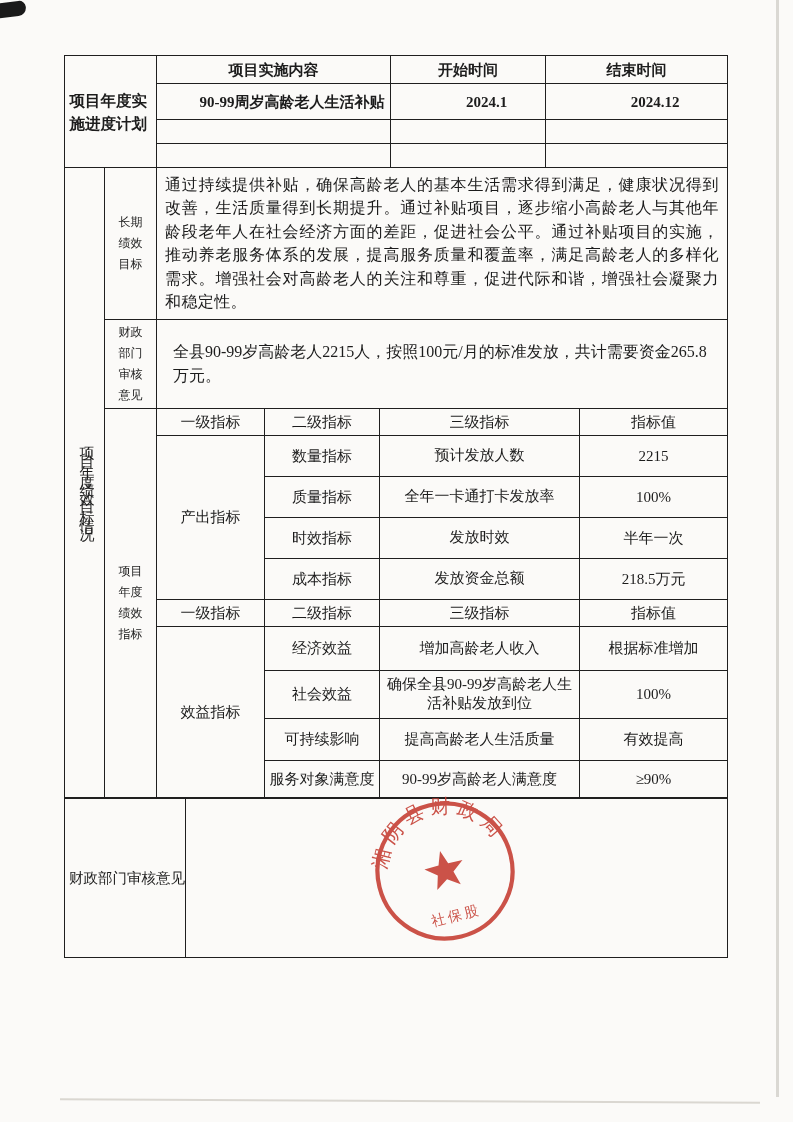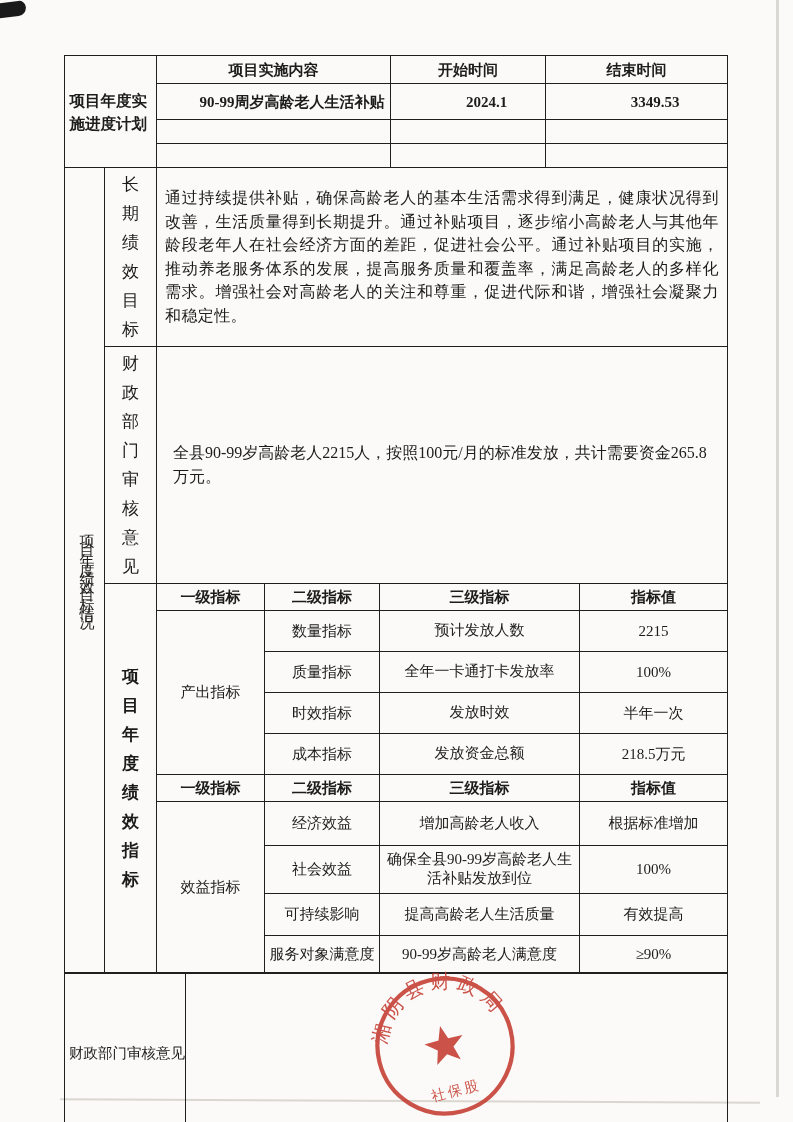--- a/index.html
+++ b/index.html
@@ -29,27 +29,27 @@
   .schedule .r-head td { height: 28px; }
   .schedule .r-data td { height: 36px; font-weight: bold; padding-left: 41px; }
   .schedule .r-empty td { height: 24px; }
   .row-label-inner { display: inline-block; width: 82px; word-break: break-all;
     text-align: left; font-weight: bold; font-size: 15.5px; line-height: 23px; }
 
   
   .vtext { display: inline-block; writing-mode: vertical-lr; text-orientation: upright;
     letter-spacing: 9px; font-size: 15px; line-height: 36px; }
   .sub-inner { display: inline-block; width: 32px; word-break: break-all;
-    line-height: 29px; font-size: 17px; }
+    line-height: 21px; font-size: 12px; }
   .para { text-align: justify; padding: 5px 8px; font-size: 16px;
     line-height: 23.5px; letter-spacing: 0.4px; }
   .para-left { text-align: left; padding: 5px 16px; font-size: 16px; line-height: 23.5px; }
   .h-long  { height: 124px; }
   .h-annual{ height: 66px; }
-  .perf .ind-head td { height: 27px; font-weight: bold; }
+  .perf .ind-head td { height: 27px; font-weight: normal; }
   .h-or { height: 41px; }
   .h-b1 { height: 44px; }
   .h-b2 { height: 48px; }
   .h-b3 { height: 42px; }
   .h-b4 { height: 38px; }
   .lvl3 { line-height: 19px; }
 
   
   .blk-label { text-align: left; padding-left: 7px; }
   .blk-label .sub-inner2 { display: inline-block; width: 96px; word-break: break-all;
@@ -80,21 +80,21 @@
     <tbody>
         <tr class="r-head">
       <td rowspan="4"><span class="row-label-inner">项目年度实施进度计划</span></td>
       <td class="hd">项目实施内容</td>
       <td class="hd">开始时间</td>
       <td class="hd">结束时间</td>
     </tr>
     <tr class="r-data">
       <td>90-99周岁高龄老人生活补贴</td>
       <td>2024.1</td>
-      <td>3349.53</td>
+      <td>2024.12</td>
     </tr>
     <tr class="r-empty">
       <td></td>
       <td></td>
       <td></td>
     </tr>
     <tr class="r-empty">
       <td></td>
       <td></td>
       <td></td>

